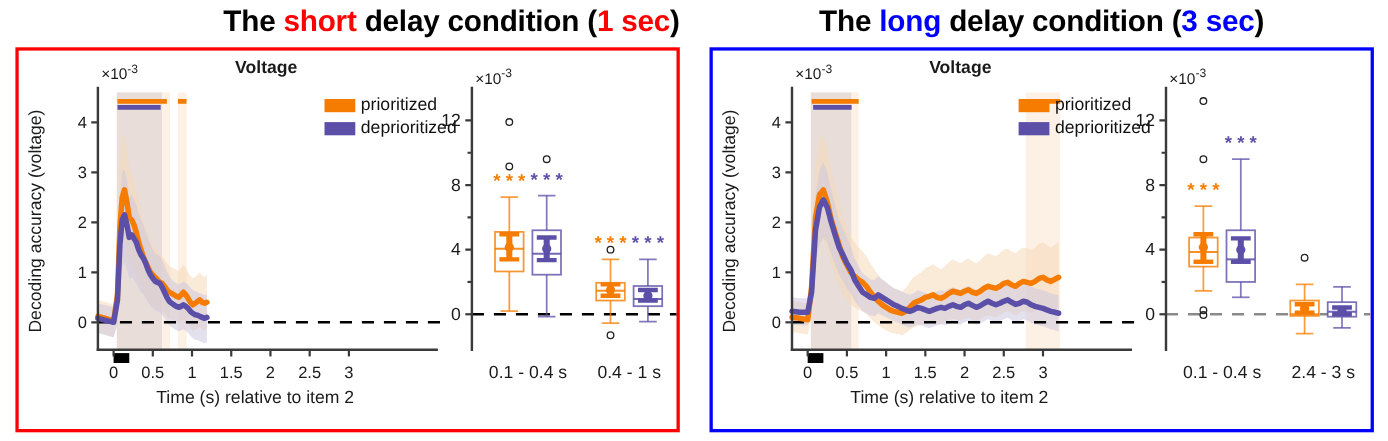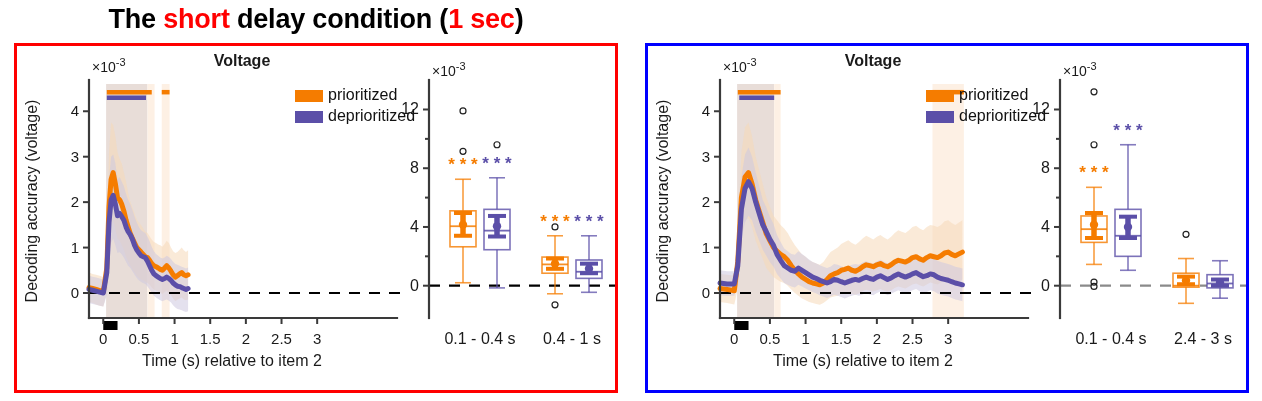--- a/index.html
+++ b/index.html
@@ -3,21 +3,21 @@
 <meta charset="utf-8">
 <style>
   html,body{margin:0;padding:0;background:#fff;}
   body{width:1262px;height:401px;font-family:"Liberation Sans",sans-serif;overflow:hidden;}
   .figure{position:relative;width:1262px;height:401px;}
   .panel{position:absolute;top:43px;height:350px;box-sizing:border-box;background:#fff;}
   #panel-short{left:14px;width:604px;border:3px solid #ff0000;}
   #panel-long{left:645px;width:604px;border:3px solid #0000ff;}
   .panel-title{position:absolute;top:4px;width:604px;text-align:center;
     font-size:27px;font-weight:bold;color:#000;letter-spacing:-0.2px;white-space:nowrap;}
-  #title-short{left:14px;}
+  #title-short{left:14px;text-align:right;}
   #title-long{left:645px;}
   .hl-red{color:#ff0000;}
   .hl-blue{color:#0000ff;}
   svg{display:block;}
   .axis-line{stroke:#3a3a3a;stroke-width:2.2;fill:none;stroke-linecap:square;}
   .tick{stroke:#3a3a3a;stroke-width:2;}
   .ticklabel{font-family:"Liberation Sans",sans-serif;font-size:15px;fill:#1a1a1a;}
   .ticklabel-bp{font-family:"Liberation Sans",sans-serif;font-size:16px;fill:#1a1a1a;}
   .axlabel{font-family:"Liberation Sans",sans-serif;font-size:16px;fill:#1a1a1a;}
   .expo{font-family:"Liberation Sans",sans-serif;font-size:14px;fill:#1a1a1a;}
@@ -28,20 +28,23 @@
 </style>
 </head>
 <body>
 
 <div class="figure">
 
   <div class="panel-title" id="title-short">
     <span>The </span><span class="hl-red">short</span><span> delay condition (</span><span class="hl-red">1 sec</span><span>)</span>
   </div>
 
+  <div class="panel-title" id="title-long">
+    <span>The </span><span class="hl-blue">long</span><span> delay condition (</span><span class="hl-blue">3 sec</span><span>)</span>
+  </div>
 
   <div class="panel" id="panel-short">
     <svg id="svg-short" width="598" height="344">
         <g>
           <rect x="89.11304347826086" y="38" width="41.35652173913044" height="234" fill="#e8ddd8"></rect>
           <rect x="130.4695652173913" y="38" width="7.13043478260866" height="234" fill="#fdf0e4"></rect>
           <rect x="144.7304347826087" y="38" width="7.843478260869574" height="234" fill="#fdf0e4"></rect>
           <path d="M72.0 226.6 L75.6 227.9 L79.1 228.8 L82.7 229.7 L86.3 231.1 L89.8 194.8 L92.0 106.2 L94.1 76.6 L96.2 78.9 L98.4 90.3 L100.5 106.2 L102.7 113.0 L104.8 117.5 L106.9 126.6 L109.1 135.7 L111.2 147.0 L113.4 156.1 L115.5 161.6 L117.6 167.5 L119.8 173.4 L121.9 176.6 L124.1 178.9 L126.2 182.5 L128.3 185.7 L130.5 187.0 L132.6 190.2 L134.7 193.4 L136.9 196.1 L139.0 197.0 L141.2 198.4 L143.3 199.3 L145.4 200.7 L147.6 197.9 L149.7 194.8 L151.9 197.0 L154.0 201.6 L156.1 205.2 L158.3 207.0 L160.4 206.1 L162.6 203.8 L164.7 201.6 L166.8 204.3 L169.0 206.1 L171.1 204.3 L171.1 253.4 L169.0 254.3 L166.8 253.4 L164.7 251.6 L162.6 252.5 L160.4 253.8 L158.3 255.2 L156.1 252.5 L154.0 249.3 L151.9 247.0 L149.7 244.7 L147.6 246.1 L145.4 247.9 L143.3 247.0 L141.2 245.6 L139.0 244.7 L136.9 243.4 L134.7 241.6 L132.6 238.8 L130.5 237.0 L128.3 235.7 L126.2 234.3 L124.1 233.4 L121.9 232.0 L119.8 229.7 L117.6 226.6 L115.5 223.4 L113.4 219.7 L111.2 215.2 L109.1 210.7 L106.9 203.8 L104.8 199.3 L102.7 194.8 L100.5 192.5 L98.4 183.4 L96.2 174.3 L94.1 181.1 L92.0 210.7 L89.8 247.0 L86.3 260.6 L82.7 259.7 L79.1 258.4 L75.6 257.0 L72.0 256.1 Z" fill="#f6d9b8" fill-opacity="0.55" stroke="none"></path>
           <path d="M72.0 229.7 L75.6 230.7 L79.1 231.6 L82.7 232.5 L86.3 233.4 L89.8 203.8 L92.0 133.4 L94.1 110.7 L96.2 108.4 L98.4 117.5 L100.5 133.4 L102.7 131.1 L104.8 135.7 L106.9 140.2 L109.1 148.0 L111.2 153.9 L113.4 158.4 L115.5 164.3 L117.6 170.7 L119.8 176.6 L121.9 181.1 L124.1 184.3 L126.2 185.7 L128.3 187.0 L130.5 190.7 L132.6 195.2 L134.7 200.7 L136.9 205.2 L139.0 207.9 L141.2 209.8 L143.3 211.6 L145.4 212.5 L147.6 211.6 L149.7 209.8 L151.9 211.1 L154.0 212.9 L156.1 215.7 L158.3 217.9 L160.4 218.8 L162.6 219.7 L164.7 220.7 L166.8 221.6 L169.0 222.5 L171.1 221.6 L171.1 265.2 L169.0 266.1 L166.8 265.2 L164.7 264.3 L162.6 263.4 L160.4 262.9 L158.3 261.5 L156.1 259.3 L154.0 256.6 L151.9 254.7 L149.7 253.4 L147.6 254.3 L145.4 255.2 L143.3 254.3 L141.2 252.9 L139.0 251.6 L136.9 249.7 L134.7 247.0 L132.6 243.4 L130.5 240.6 L128.3 237.9 L126.2 237.0 L124.1 236.1 L121.9 234.3 L119.8 232.0 L117.6 228.8 L115.5 225.2 L113.4 222.0 L111.2 219.7 L109.1 216.1 L106.9 211.6 L104.8 208.4 L102.7 206.1 L100.5 207.0 L98.4 199.3 L96.2 192.5 L94.1 197.0 L92.0 219.7 L89.8 249.3 L86.3 260.6 L82.7 259.7 L79.1 258.8 L75.6 257.9 L72.0 257.0 Z" fill="#cdc8e0" fill-opacity="0.55" stroke="none"></path>
           <line x1="72" y1="247.00970873786406" x2="384" y2="247.00970873786406" class="zeroline"></line>

